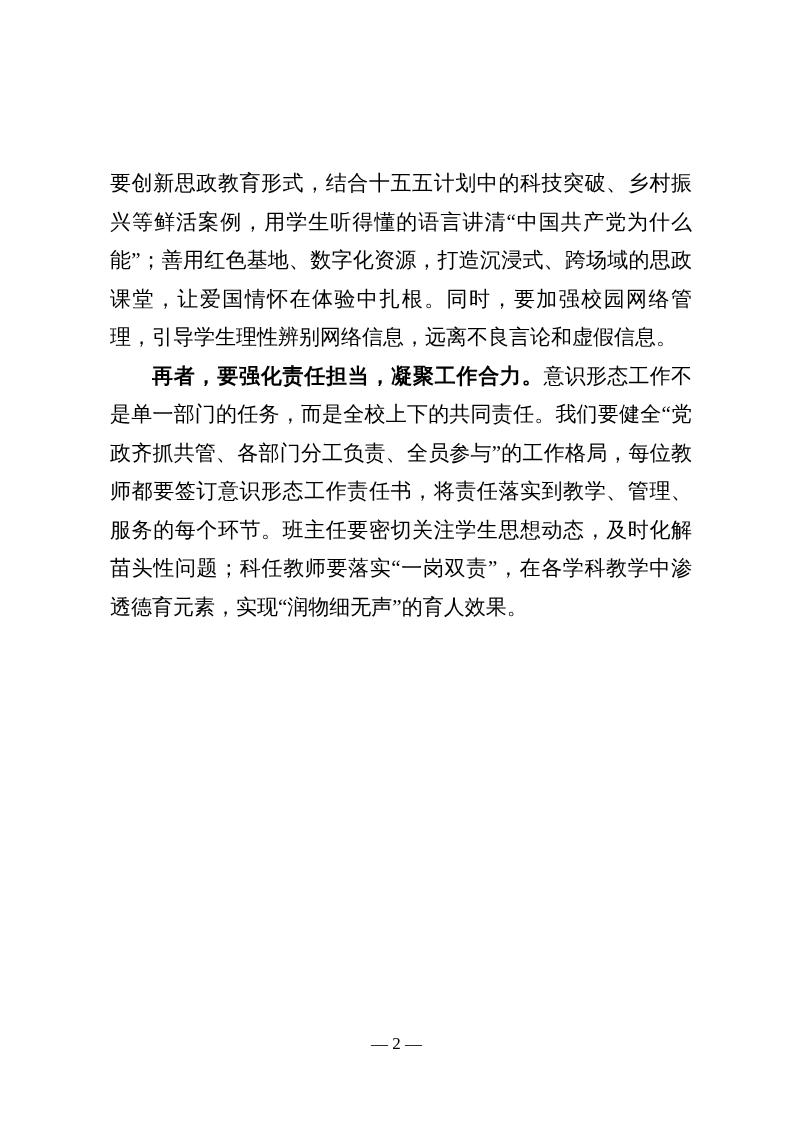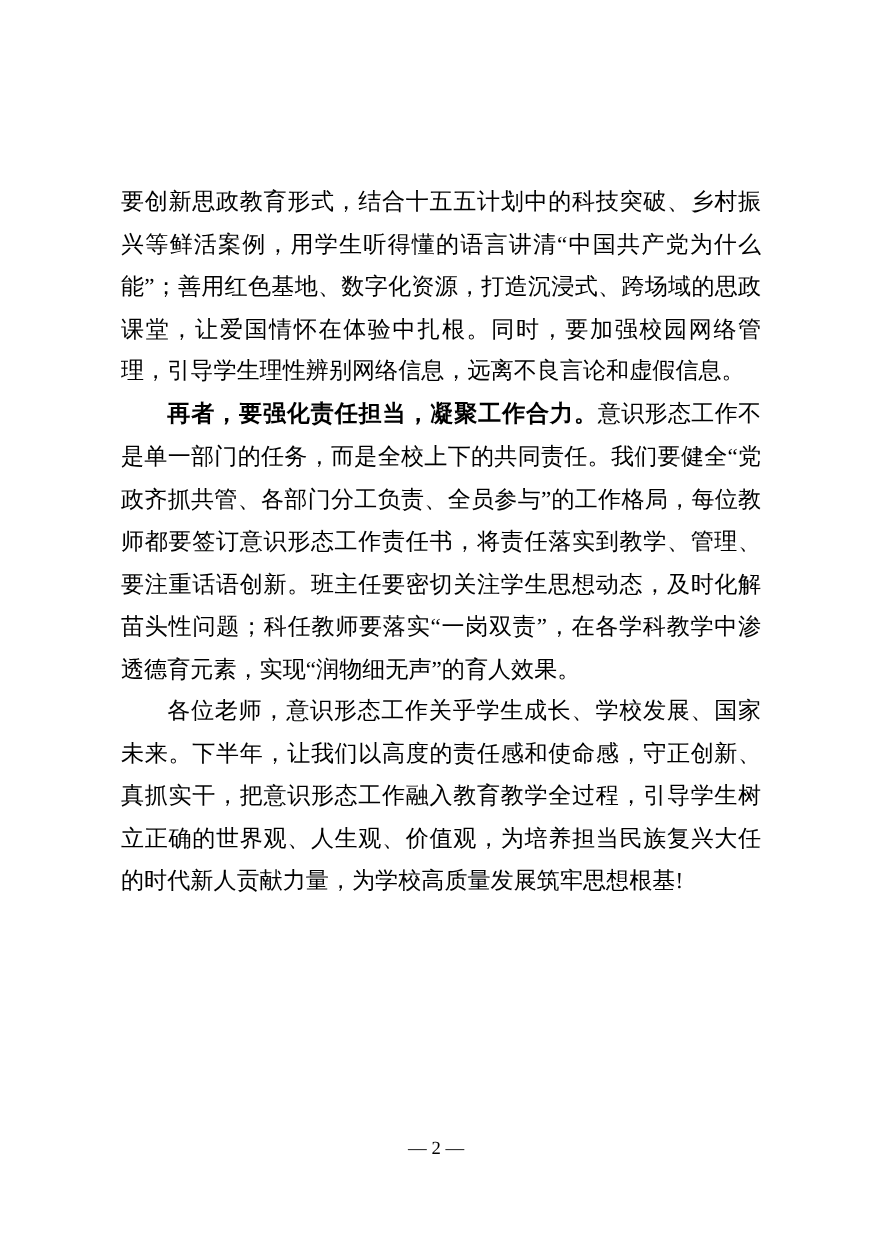--- a/index.html
+++ b/index.html
@@ -54,19 +54,18 @@
     line-height: 24px;
     color: #000000;
   }
 </style>
 </head>
 <body>
 
 <div class="page">
   <div class="content" id="paragraphs">
       <p class="para"><span>要创新思政教育形式，结合十五五计划中的科技突破、乡村振兴等鲜活案例，用学生听得懂的语言讲清“中国共产党为什么能”；善用红色基地、数字化资源，打造沉浸式、跨场域的思政课堂，让爱国情怀在体验中扎根。同时，要加强校园网络管理，引导学生理性辨别网络信息，远离不良言论和虚假信息。</span></p>
-      <p class="para indent"><strong>再者，要强化责任担当，凝聚工作合力。</strong><span>意识形态工作不是单一部门的任务，而是全校上下的共同责任。我们要健全“党政齐抓共管、各部门分工负责、全员参与”的工作格局，每位教师都要签订意识形态工作责任书，将责任落实到教学、管理、要注重话语创新。班主任要密切关注学生思想动态，及时化解苗头性问题；科任教师要落实“一岗双责”，在各学科教学中渗透德育元素，实现“润物细无声”的育人效果。</span></p>
-      <p class="para indent"><span>各位老师，意识形态工作关乎学生成长、学校发展、国家未来。下半年，让我们以高度的责任感和使命感，守正创新、真抓实干，把意识形态工作融入教育教学全过程，引导学生树立正确的世界观、人生观、价值观，为培养担当民族复兴大任的时代新人贡献力量，为学校高质量发展筑牢思想根基!</span></p>
+      <p class="para indent"><strong>再者，要强化责任担当，凝聚工作合力。</strong><span>意识形态工作不是单一部门的任务，而是全校上下的共同责任。我们要健全“党政齐抓共管、各部门分工负责、全员参与”的工作格局，每位教师都要签订意识形态工作责任书，将责任落实到教学、管理、服务的每个环节。班主任要密切关注学生思想动态，及时化解苗头性问题；科任教师要落实“一岗双责”，在各学科教学中渗透德育元素，实现“润物细无声”的育人效果。</span></p>
     </div>
   <div class="footer">
     <span>— 2 —</span>
   </div>
 </div>
 
 </body></html>

